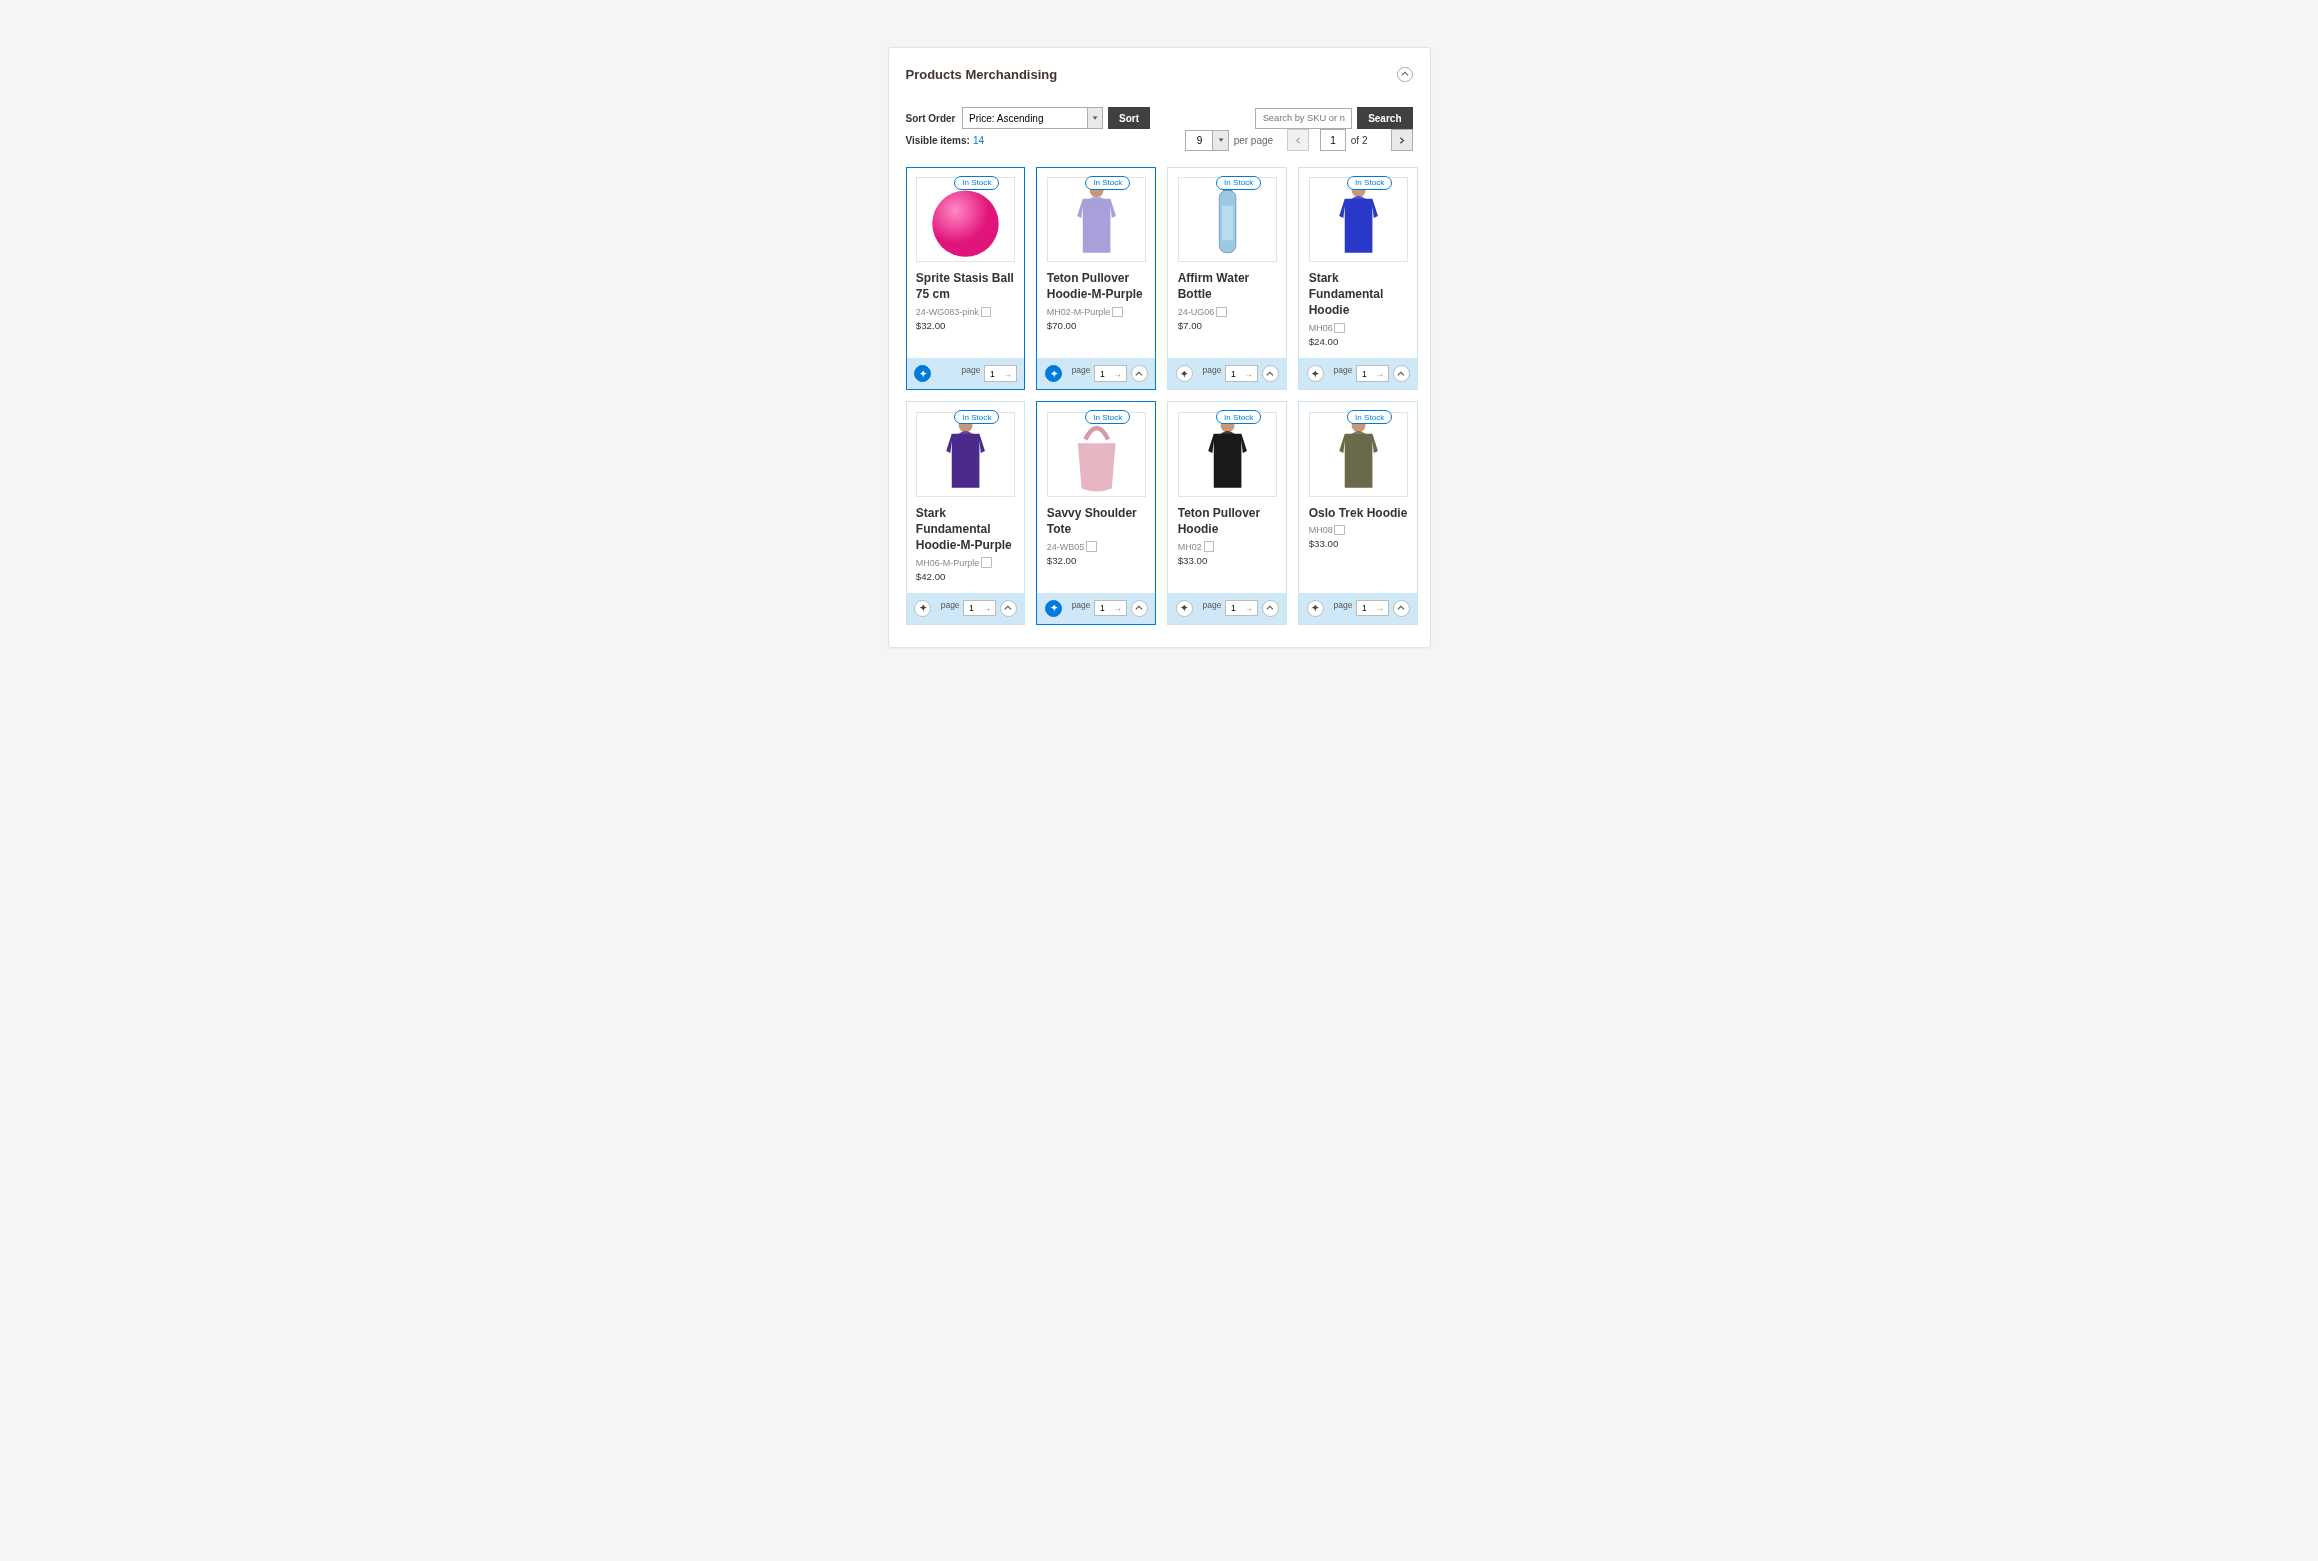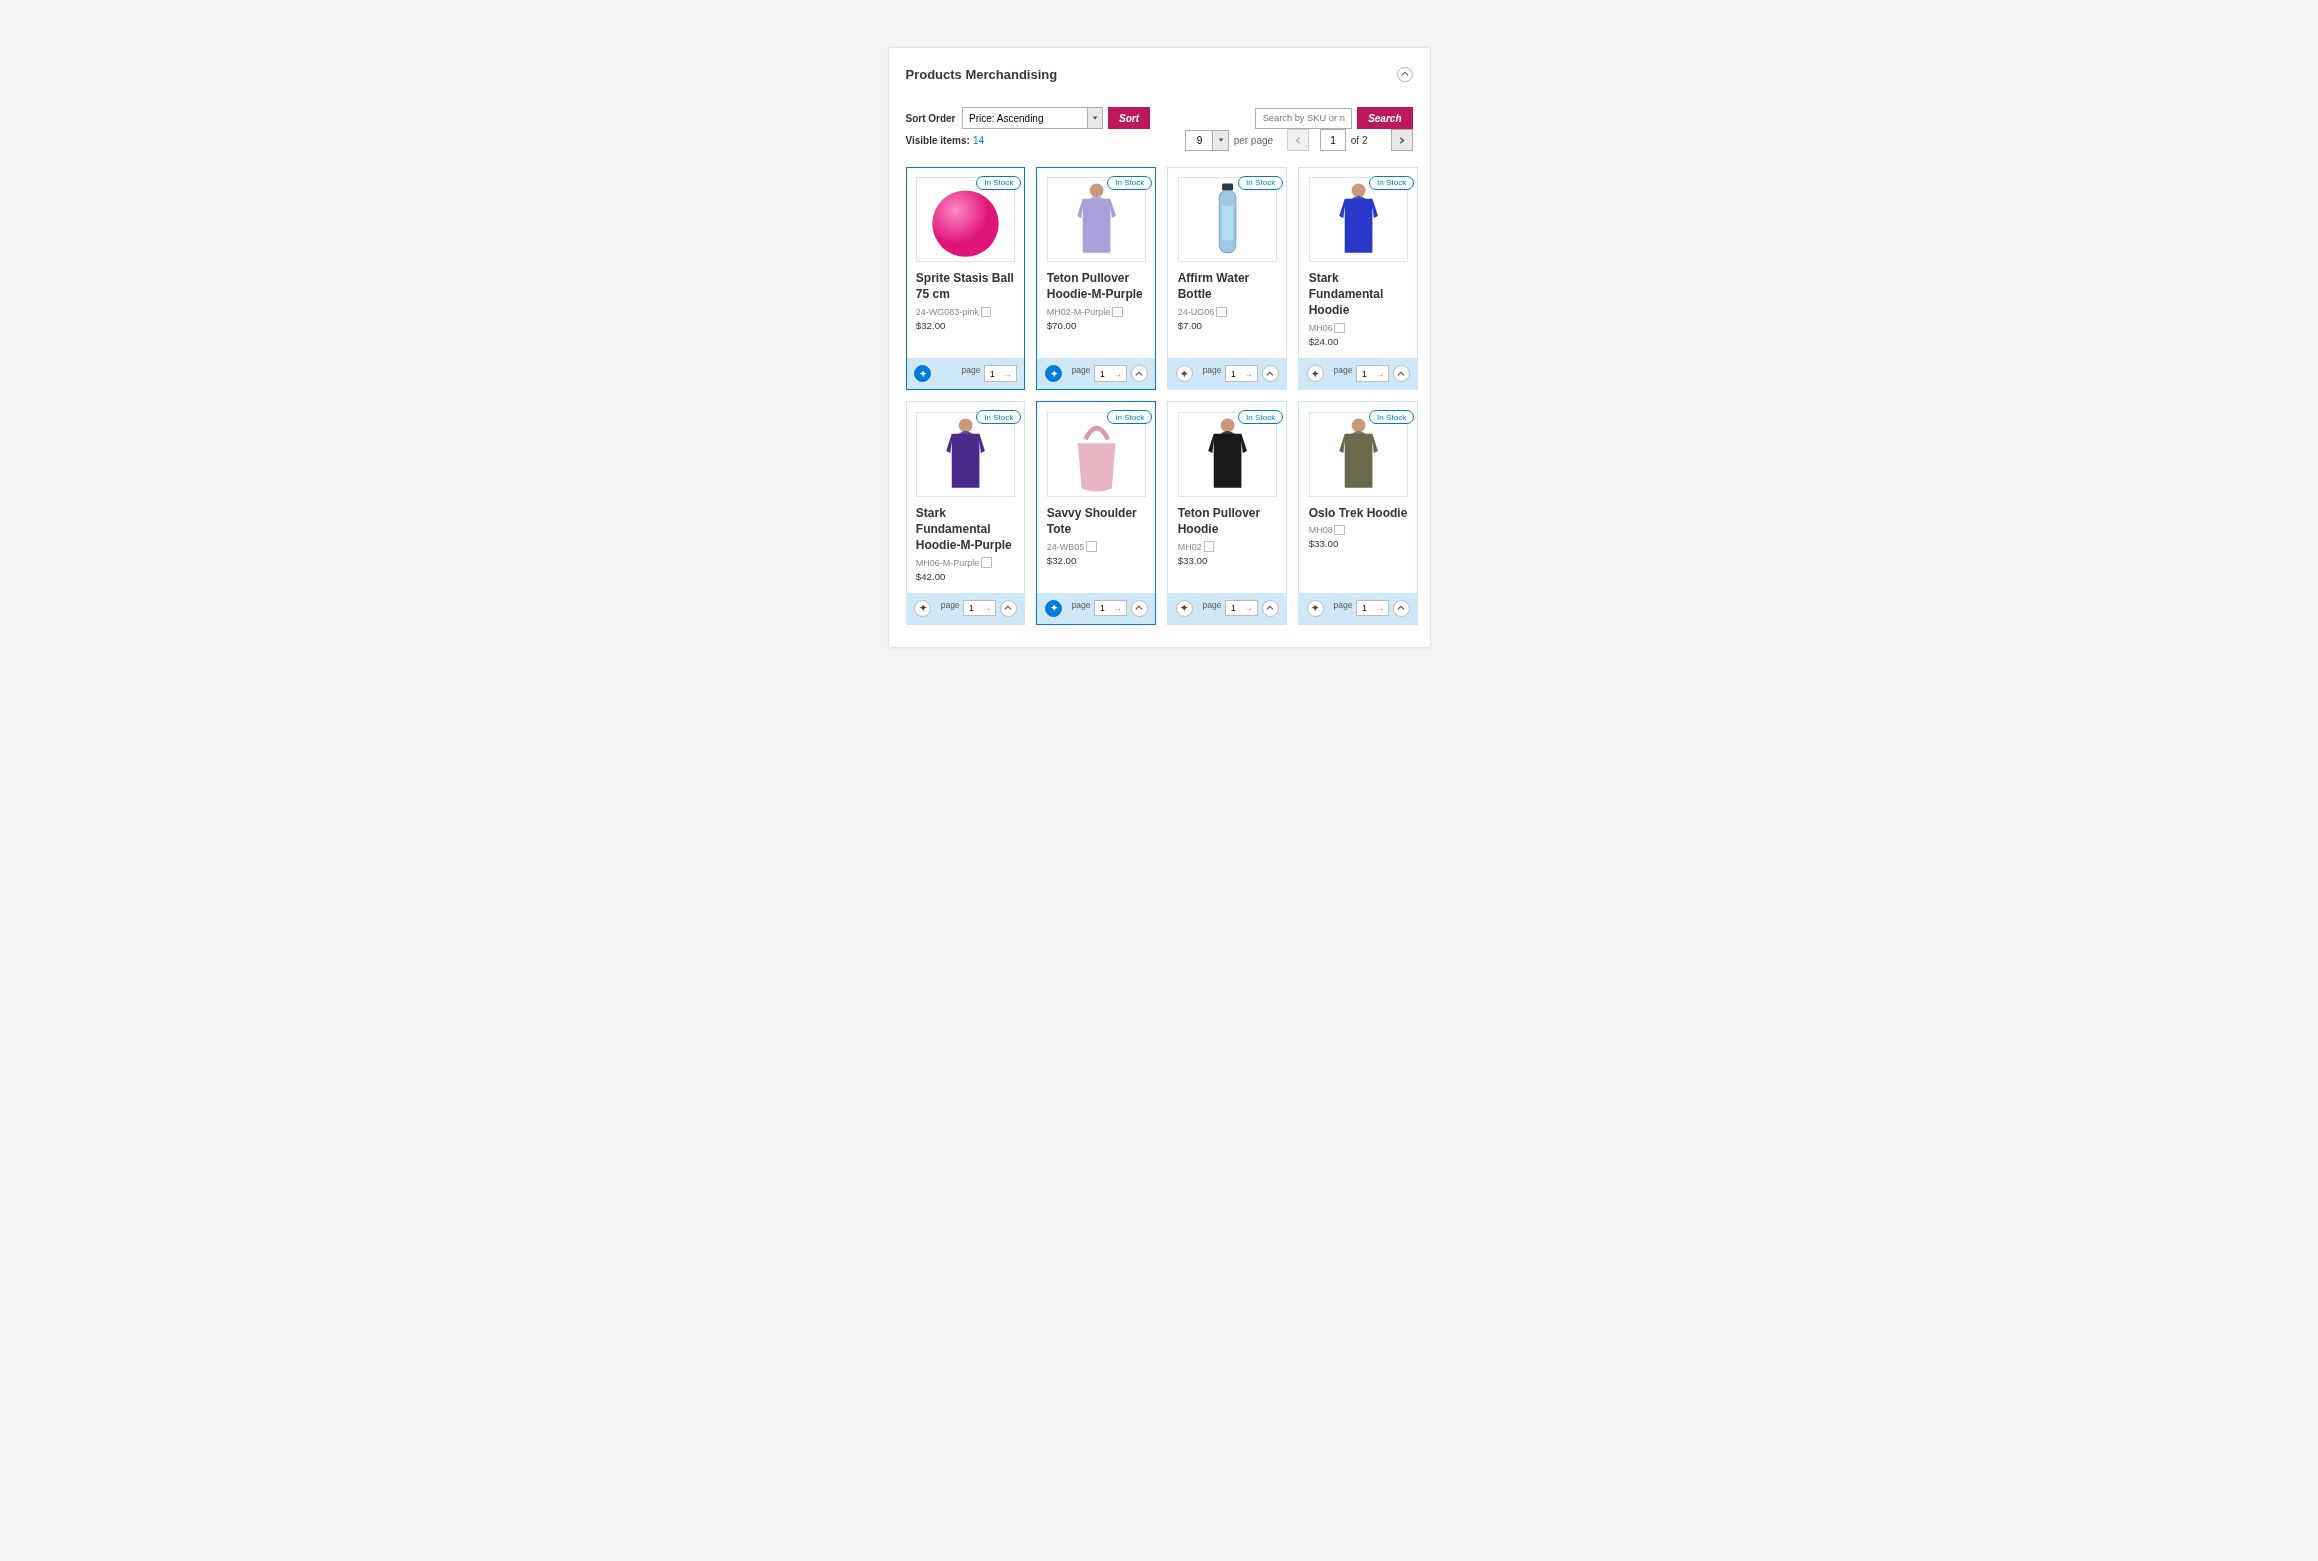--- a/index.html
+++ b/index.html
@@ -65,28 +65,27 @@
     appearance: none;
     outline: none;
   }
   .select-caret {
     width: 15.5px;
     background: #e9e9e9;
     border-left: 0.8px solid #adadad;
     display: flex; align-items: center; justify-content: center;
   }
   .btn-dark {
-    background: #be185d;
+    background: #404040;
     color: #fff;
     border: none;
     padding: 5.4px 11px;
     font-size: 10px;
     font-weight: 600;
     cursor: pointer;
-    font-style: italic;
   }
   .toolbar-spacer { flex: 1; }
   .search-input {
     border: 0.8px solid #adadad;
     padding: 4.7px 6.2px;
     font-size: 9.3px;
     width: 97px;
     color: #888;
   }
 
@@ -140,21 +139,21 @@
   .card.pinned {
     border: 0.8px solid #007bdb;
   }
   .card-body {
     padding: 9.3px 9.3px 11px 9.3px;
     flex: 1;
     position: relative;
   }
   .stock-badge {
     position: absolute;
-    top: 7.8px; right: 3px;
+    top: 7.8px; right: 25px;
     border: 0.8px solid #007bdb;
     color: #007bdb;
     border-radius: 775px;
     padding: 1.6px 7px;
     font-size: 8.1px;
     background: #fff;
     z-index: 2;
   }
   .thumb {
     width: 100%;

